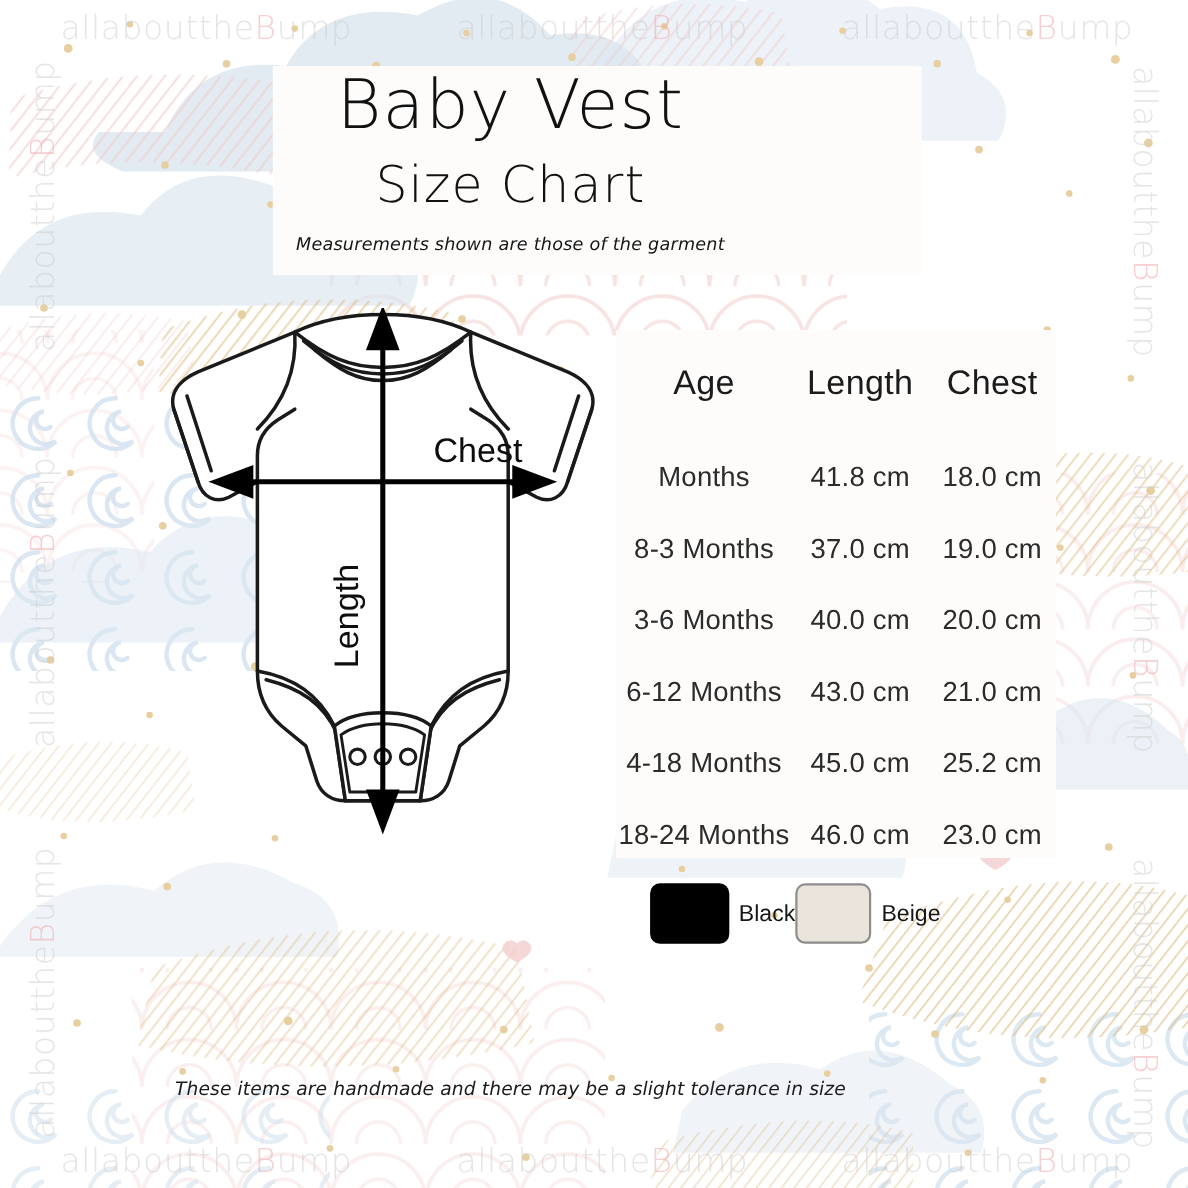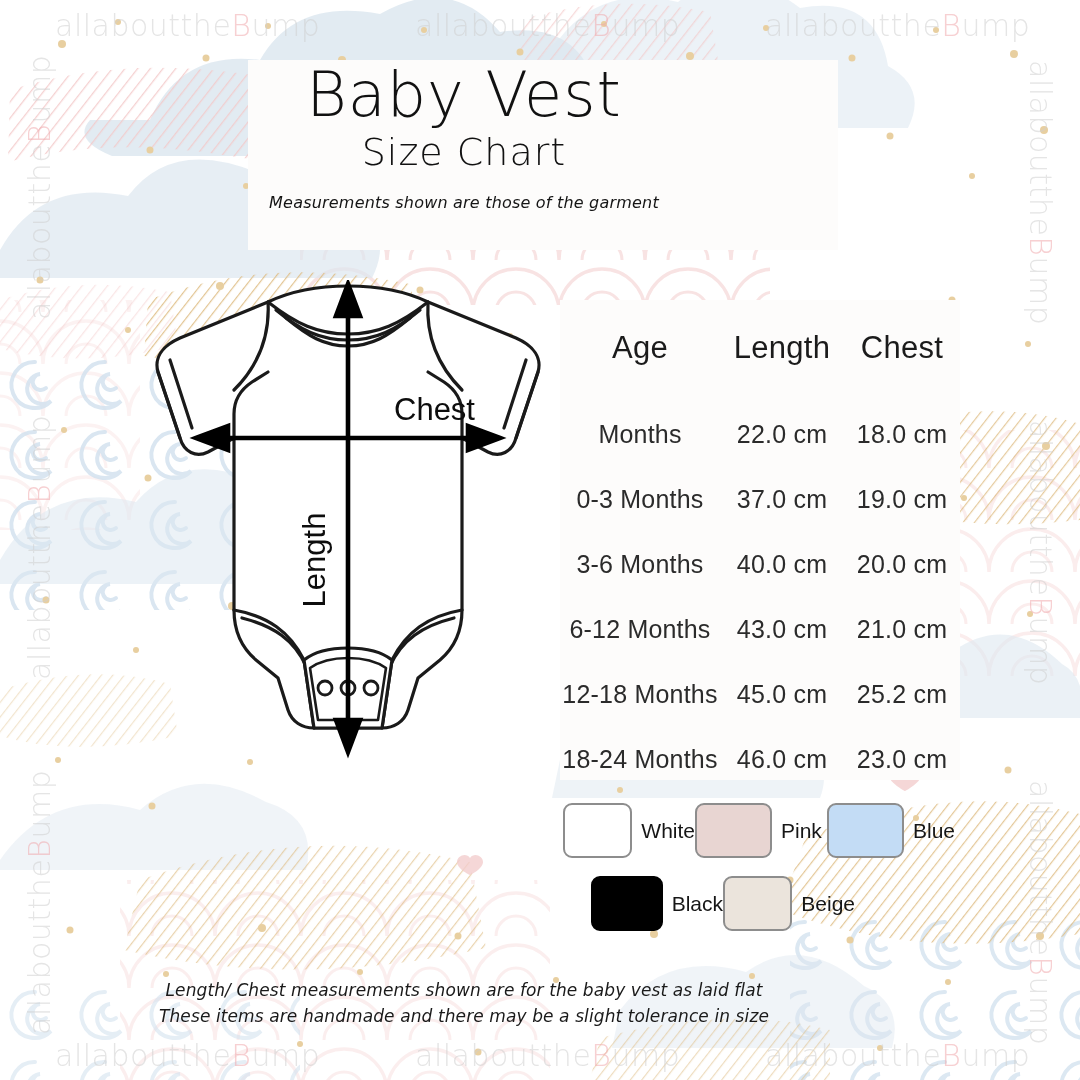--- a/index.html
+++ b/index.html
@@ -41,25 +41,25 @@
   .title {
     font-family:"DejaVu Sans", sans-serif;
     font-size:62px;
     font-weight:300;
     color:#111;
     letter-spacing:1px;
     line-height:1.05;
   }
   .subtitle {
     font-family:"DejaVu Sans", sans-serif;
-    font-size:38px;
+    font-size:46px;
     font-weight:300;
     color:#111;
     letter-spacing:1px;
-    margin-top:6px;
+    margin-top:17px;
     line-height:1.05;
   }
   .tagline {
     font-family:"DejaVu Sans", sans-serif;
     font-style:italic;
     font-size:16px;
     color:#151515;
     margin-top:20px;
     letter-spacing:.2px;
   }
@@ -398,77 +398,62 @@
       <thead>
         <tr>
           <th>Age</th>
           <th>Length</th>
           <th>Chest</th>
         </tr>
       </thead>
       <tbody>
         <tr>
           <td>Months</td>
-          <td>22.0 cm</td>
+          <td>41.8 cm</td>
           <td>18.0 cm</td>
         </tr>
         <tr>
-          <td>0-3 Months</td>
+          <td>8-3 Months</td>
           <td>37.0 cm</td>
           <td>19.0 cm</td>
         </tr>
         <tr>
           <td>3-6 Months</td>
           <td>40.0 cm</td>
           <td>20.0 cm</td>
         </tr>
         <tr>
           <td>6-12 Months</td>
           <td>43.0 cm</td>
           <td>21.0 cm</td>
         </tr>
         <tr>
-          <td>12-18 Months</td>
+          <td>4-18 Months</td>
           <td>45.0 cm</td>
           <td>25.2 cm</td>
         </tr>
         <tr>
           <td>18-24 Months</td>
           <td>46.0 cm</td>
           <td>23.0 cm</td>
         </tr>
       </tbody>
     </table>
   </div>
 
   <div class="swatches">
-    <div class="sw-row" style="margin-bottom:18px;">
-      <div class="sw-item" style="width:132px;">
-        <div class="sw-box" style="background:#ffffff;"></div>
-        <span class="sw-label">White</span>
-      </div>
-      <div class="sw-item" style="width:132px;">
-        <div class="sw-box" style="background:#e8d5d2;"></div>
-        <span class="sw-label">Pink</span>
-      </div>
-      <div class="sw-item" style="width:132px;">
-        <div class="sw-box" style="background:#c3dcf5;"></div>
-        <span class="sw-label">Blue</span>
-      </div>
-    </div>
     <div class="sw-row">
       <div class="sw-item" style="width:132px;margin-left:28px;">
         <div class="sw-box" style="background:#000000; border-color:#000000;"></div>
         <span class="sw-label">Black</span>
       </div>
       <div class="sw-item" style="width:132px;">
         <div class="sw-box" style="background:#ebe4dc;"></div>
         <span class="sw-label">Beige</span>
       </div>
     </div>
   </div>
 
   <div class="footer">
-    <div>Length/ Chest measurements shown are for the baby vest as laid flat</div>
     <div>These items are handmade and there may be a slight tolerance in size</div>
   </div>
 
 </div>
 
 </body></html>

